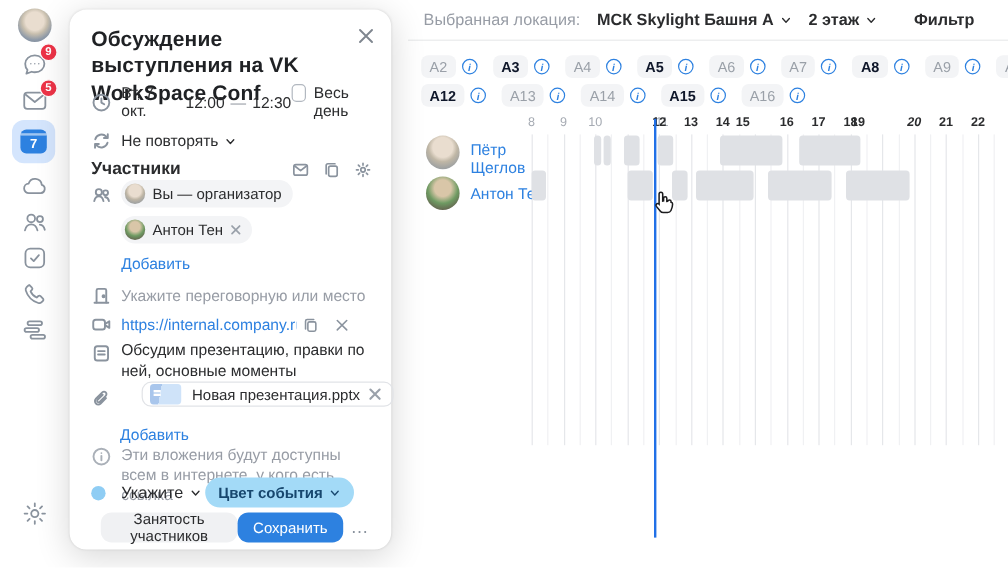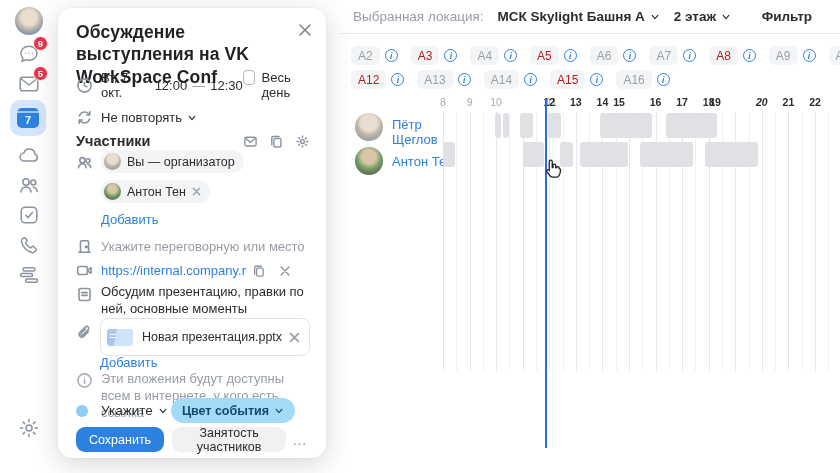--- a/index.html
+++ b/index.html
@@ -46,21 +46,21 @@
     height: 23px; padding: 0 9px 0 3px; font-size: 12.5px; cursor: pointer; }
   .chip .av { width: 17px; height: 17px; border-radius: 50%; margin-right: 6px; }
   .av-you { background: radial-gradient(circle at 50% 35%, #e9ddcf 0 36%, #c0b7a6 52%, #7e8c9d 100%); }
   .av-anton { background: radial-gradient(circle at 50% 35%, #d9c6a8 0 30%, #6e9a62 55%, #5d3a42 100%); }
   .chip-x { margin-left: 6px; width: 9px; height: 9px; }
   .chip-x path, .m-close path { stroke: #9aa1aa; stroke-width: 1.6; stroke-linecap: round; }
   .m-close path { stroke: #7f868f; }
   .add-link { color: #2d81e0; font-size: 13px; cursor: pointer; }
   .link-row-icons { position: absolute; right: 16px; display: flex; gap: 12px; }
   .link-row-icons svg { width: 14px; height: 14px; cursor: pointer; }
-  .file-chip { position: absolute; left: 42px; top: 310px; width: 210px; height: 38px; border: 1px solid #e1e3e7;
+  .file-chip { position: absolute; left: 60px; top: 310px; width: 210px; height: 21px; border: 1px solid #e1e3e7;
     border-radius: 8px; display: flex; align-items: center; padding: 0 9px 0 6px; cursor: pointer; }
   .file-thumb { width: 26px; height: 17px; border-radius: 3px; margin-right: 9px; position: relative;
     background: linear-gradient(100deg, #a9c6ec 0 34%, #cfe3f9 34% 100%); }
   .file-thumb::before { content:""; position: absolute; left: 3px; top: 5px; width: 6px; height: 1.5px; background: #fff; box-shadow: 0 3px 0 #fff; }
   .file-name { font-size: 12.5px; flex: 1; white-space: nowrap; overflow: hidden; }
   .color-dot { width: 12px; height: 12px; border-radius: 50%; background: #8fcdf4; margin-right: 13px; }
   .pill { position: absolute; right: 13px; top: -5px; height: 25px; background: #a3daf7; border-radius: 13px;
     display: flex; align-items: center; padding: 0 11px; font-size: 12.5px; font-weight: 700; color: #17476e; cursor: pointer; }
   .pill .chev path { stroke: #17476e; }
   .btn { height: 25px; border: none; border-radius: 9px; font-size: 12.5px; font-weight: 500;
@@ -72,21 +72,21 @@
   
   .panel { position: absolute; left: 340px; top: 0; width: 500px; height: 371px; background: #fff; }
   .p-header { position: absolute; left: 0; top: 0; width: 100%; height: 34px; display: flex; align-items: center;
     padding: 0 28px 0 13px; border-bottom: 1px solid #e9eaec; font-size: 13.5px; }
   .p-header .drop { display: flex; align-items: center; font-weight: 700; cursor: pointer; margin-left: 14px; }
   .p-filter { margin-left: auto; font-weight: 700; cursor: pointer; }
   .room-row { position: absolute; left: 11px; display: flex; }
   .room-group { display: flex; align-items: center; margin-right: 13px; }
   .room-chip { background: #f3f4f6; border-radius: 6px; height: 19px; padding: 0 7px; display: flex; align-items: center;
     font-size: 12px; color: #9aa0a8; cursor: pointer; }
-  .room-chip.on { color: #b91c1c; font-weight: 400; }
+  .room-chip.on { color: #0f172a; font-weight: 700; }
   .room-info { width: 13px; height: 13px; border: 1.4px solid #2d81e0; border-radius: 50%; color: #2d81e0;
     font-size: 8.5px; font-weight: 700; font-style: italic; display: flex; align-items: center; justify-content: center;
     margin-left: 5px; cursor: pointer; }
   .hour-label { position: absolute; top: 96px; width: 20px; text-align: center; font-size: 10.5px; font-weight: 700; color: #2b2c2e; }
   .hour-label.past { color: #a6abb3; font-weight: 400; }
   .grid-line { position: absolute; top: 112px; bottom: 0; width: 1px; background: #f0f1f3; }
   .grid-line.hour { background: #e5e7ea; }
   .busy-bar { position: absolute; height: 25px; background: #dfe1e5; border-radius: 3px; z-index: 1; }
   .now-line { position: absolute; top: 99px; height: 349px; width: 2px; background: #2170e7; z-index: 2; }
   .tl-avatar { position: absolute; left: 15px; width: 28px; height: 28px; border-radius: 50%; cursor: pointer; }
@@ -303,22 +303,22 @@
       </svg>
     <span class="pill">
       <span>Цвет события</span>
       <svg class="chev" viewBox="0 0 16 16">
           <path d="M3.5 5.5l4.5 5 4.5-5"></path>
         </svg>
     </span>
   </div>
 
   <div class="m-row" style="top:419px; width:238px">
+    <button class="btn btn-secondary">Занятость участников</button>
     <button class="btn btn-primary">Сохранить</button>
-    <button class="btn btn-secondary">Занятость участников</button>
     <button class="btn btn-more" style="margin-left:auto">…</button>
   </div>
 </div>
 
 <div class="panel">
   <div class="p-header">
     <span class="muted">Выбранная локация:</span>
     <span class="drop">
       <span>МСК Skylight Башня А</span>
       <svg class="chev" viewBox="0 0 16 16">

